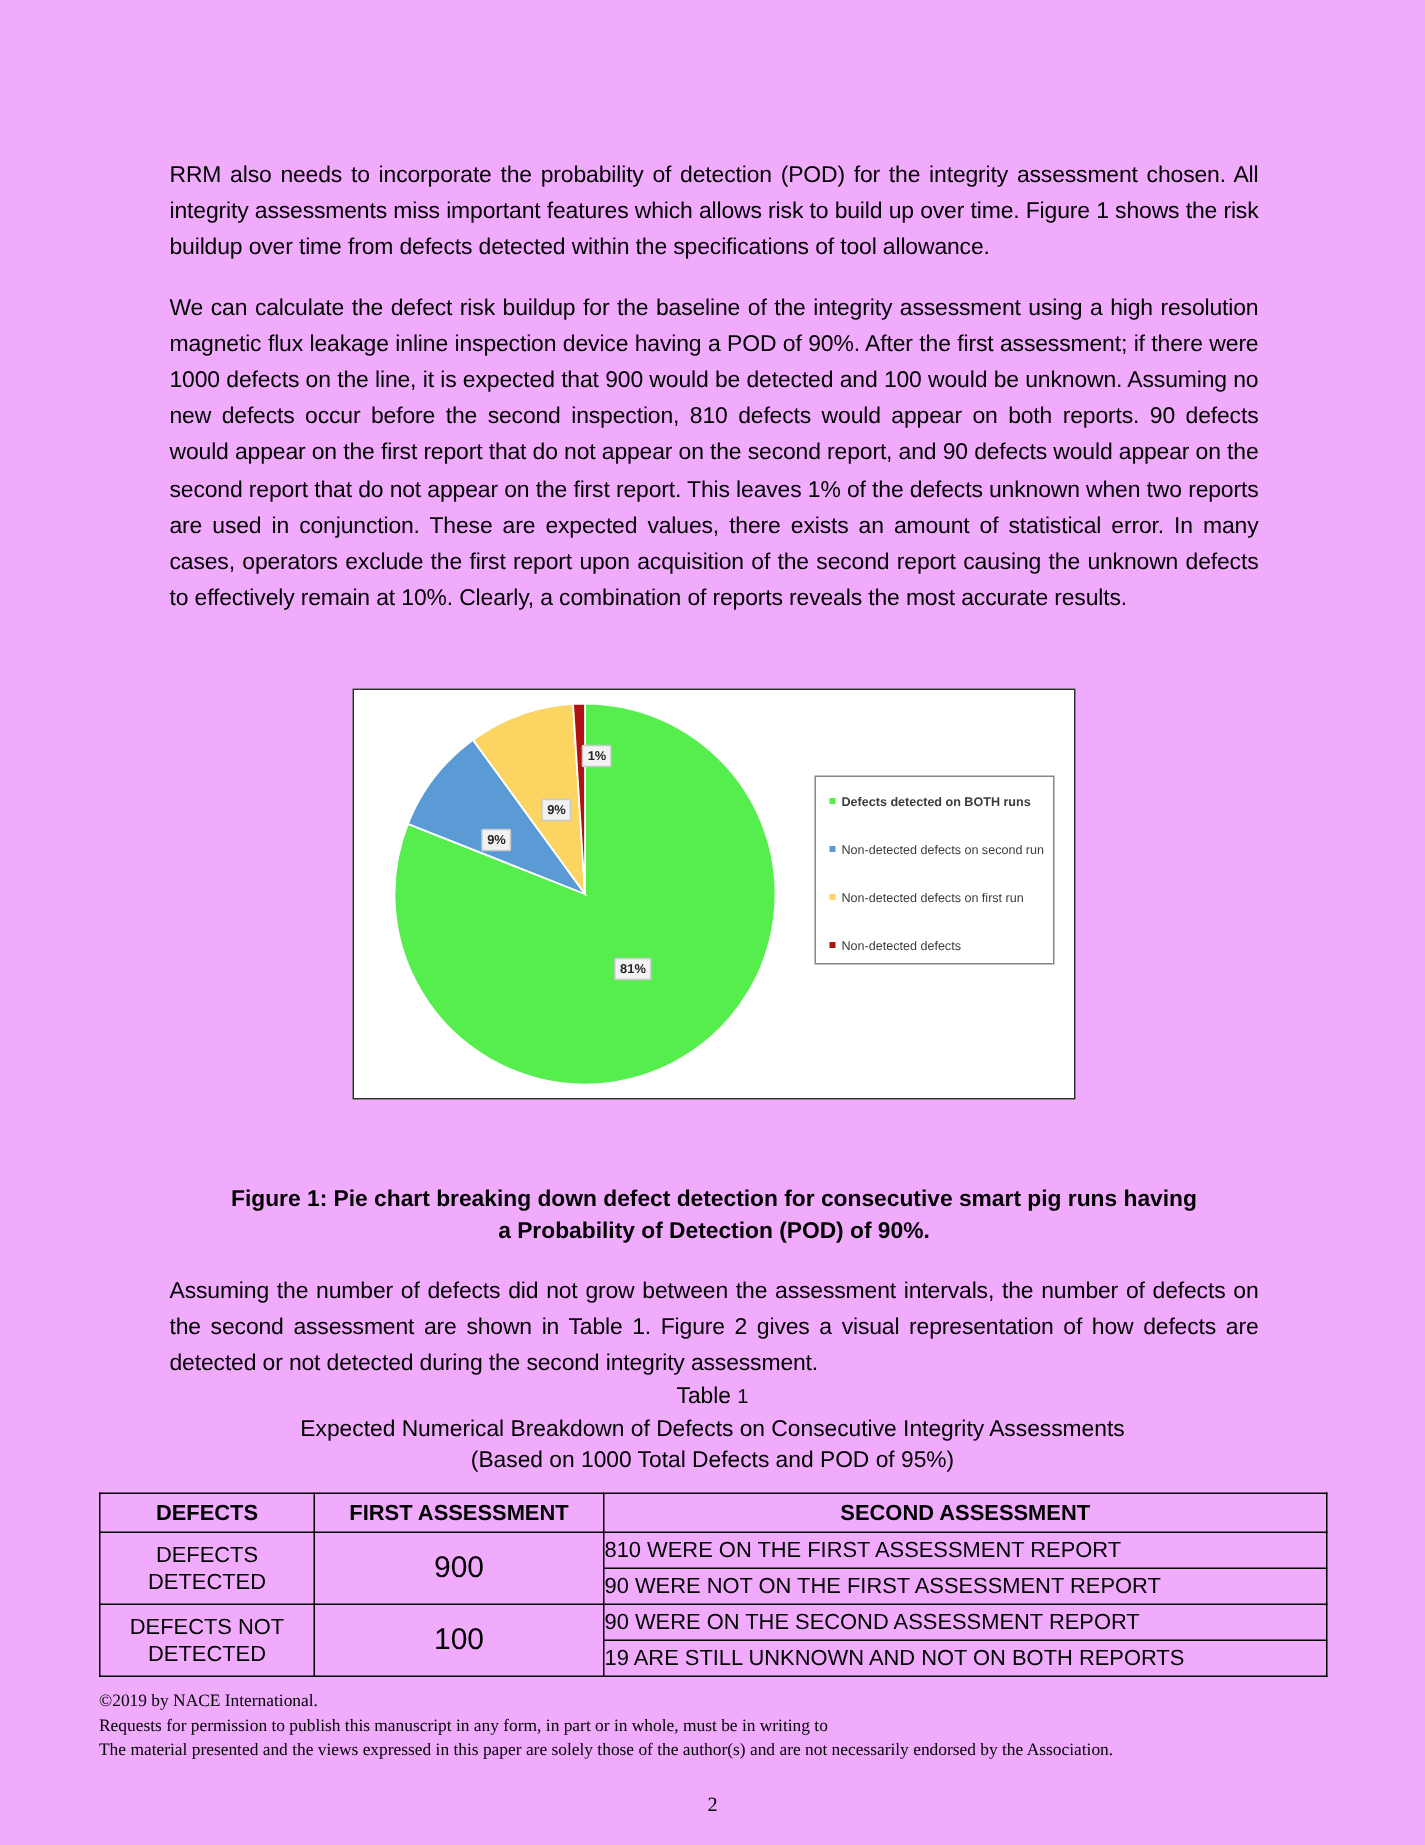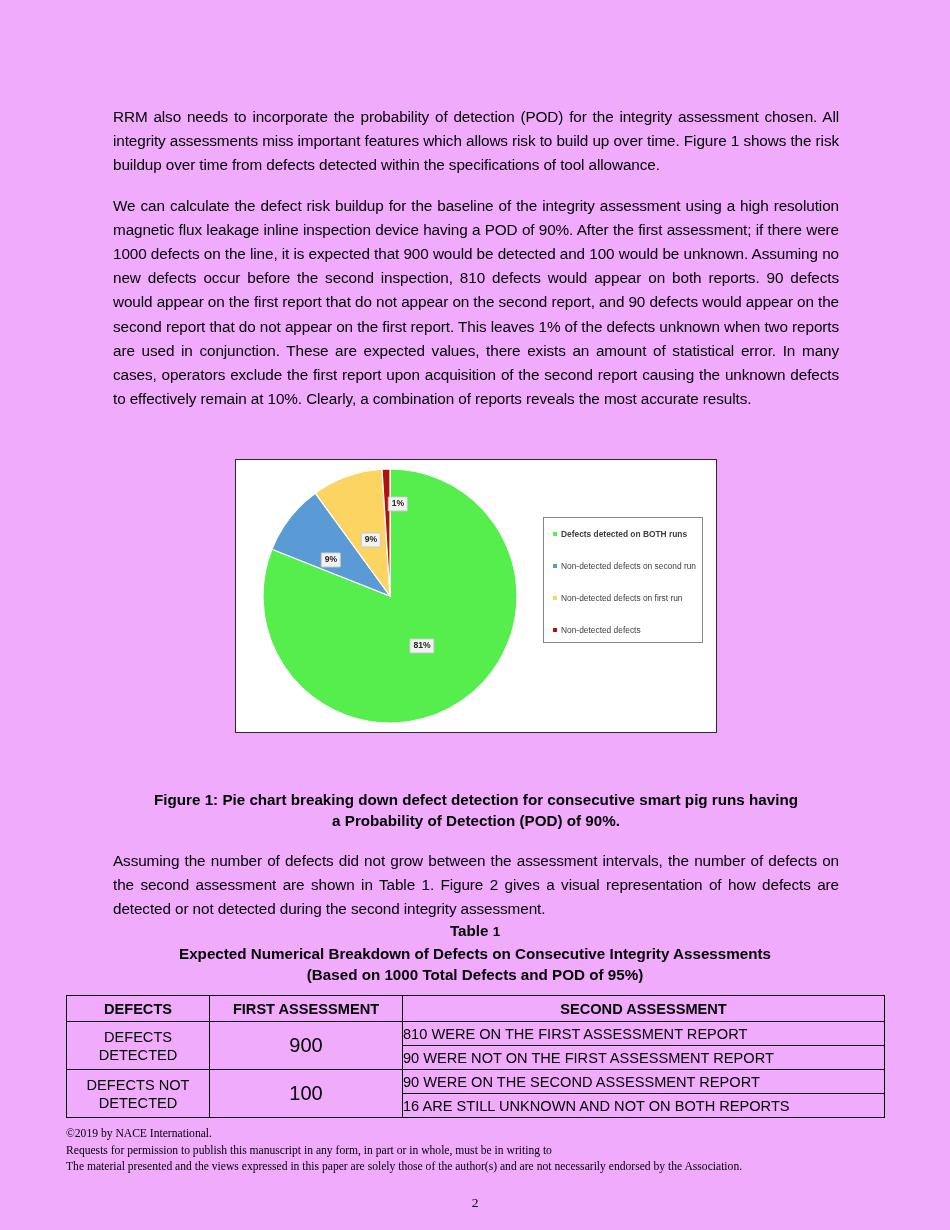--- a/index.html
+++ b/index.html
@@ -132,21 +132,21 @@
   }
 
   
   .table-title {
     position: absolute;
     left: 65px;
     top: 920px;
     width: 820px;
     text-align: center;
     font-size: 15.2px;
-    font-weight: bold;
+    font-weight: normal;
     line-height: 21.5px;
   }
   .table-title .t-num { font-size: 13.4px; }
 
   
   table.data {
     position: absolute;
     left: 66px;
     top: 995px;
     width: 818px;
@@ -294,21 +294,21 @@
       </tr>
       <tr>
         <td class="desc-cell">90 WERE NOT ON THE FIRST ASSESSMENT REPORT</td>
       </tr>
       <tr>
         <td class="rowhead" rowspan="2">DEFECTS NOT DETECTED</td>
         <td class="num-cell" rowspan="2">100</td>
         <td class="desc-cell">90 WERE ON THE SECOND ASSESSMENT REPORT</td>
       </tr>
       <tr>
-        <td class="desc-cell">16 ARE STILL UNKNOWN AND NOT ON BOTH REPORTS</td>
+        <td class="desc-cell">19 ARE STILL UNKNOWN AND NOT ON BOTH REPORTS</td>
       </tr>
     </tbody>
   </table>
 
   <div class="footer">
     <div>©2019 by NACE International.</div>
     <div>Requests for permission to publish this manuscript in any form, in part or in whole, must be in writing to</div>
     <div>The material presented and the views expressed in this paper are solely those of the author(s) and are not necessarily endorsed by the Association.</div>
   </div>
   <div class="page-number">2</div>

